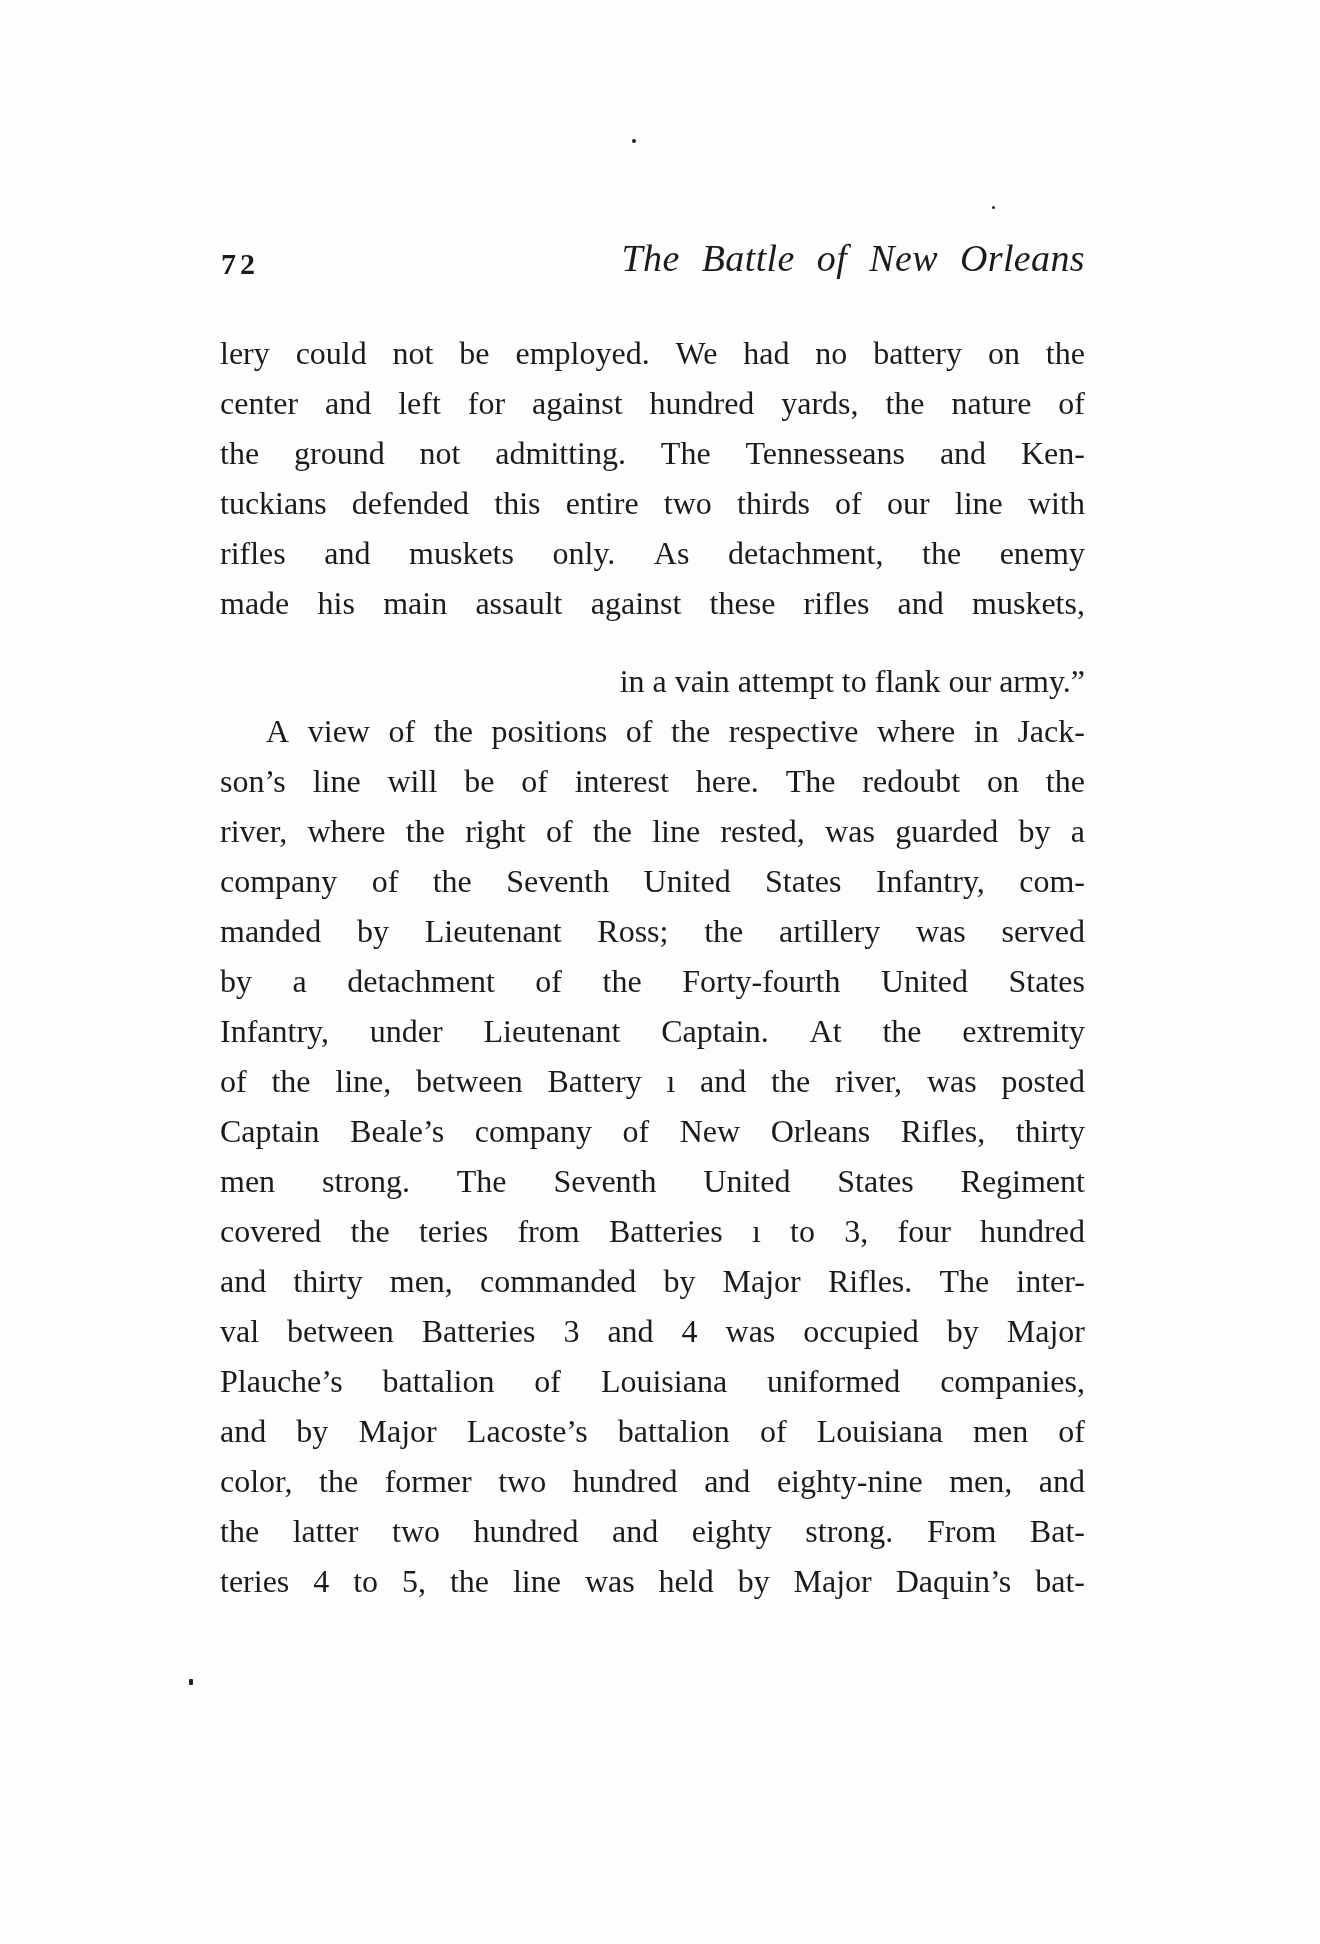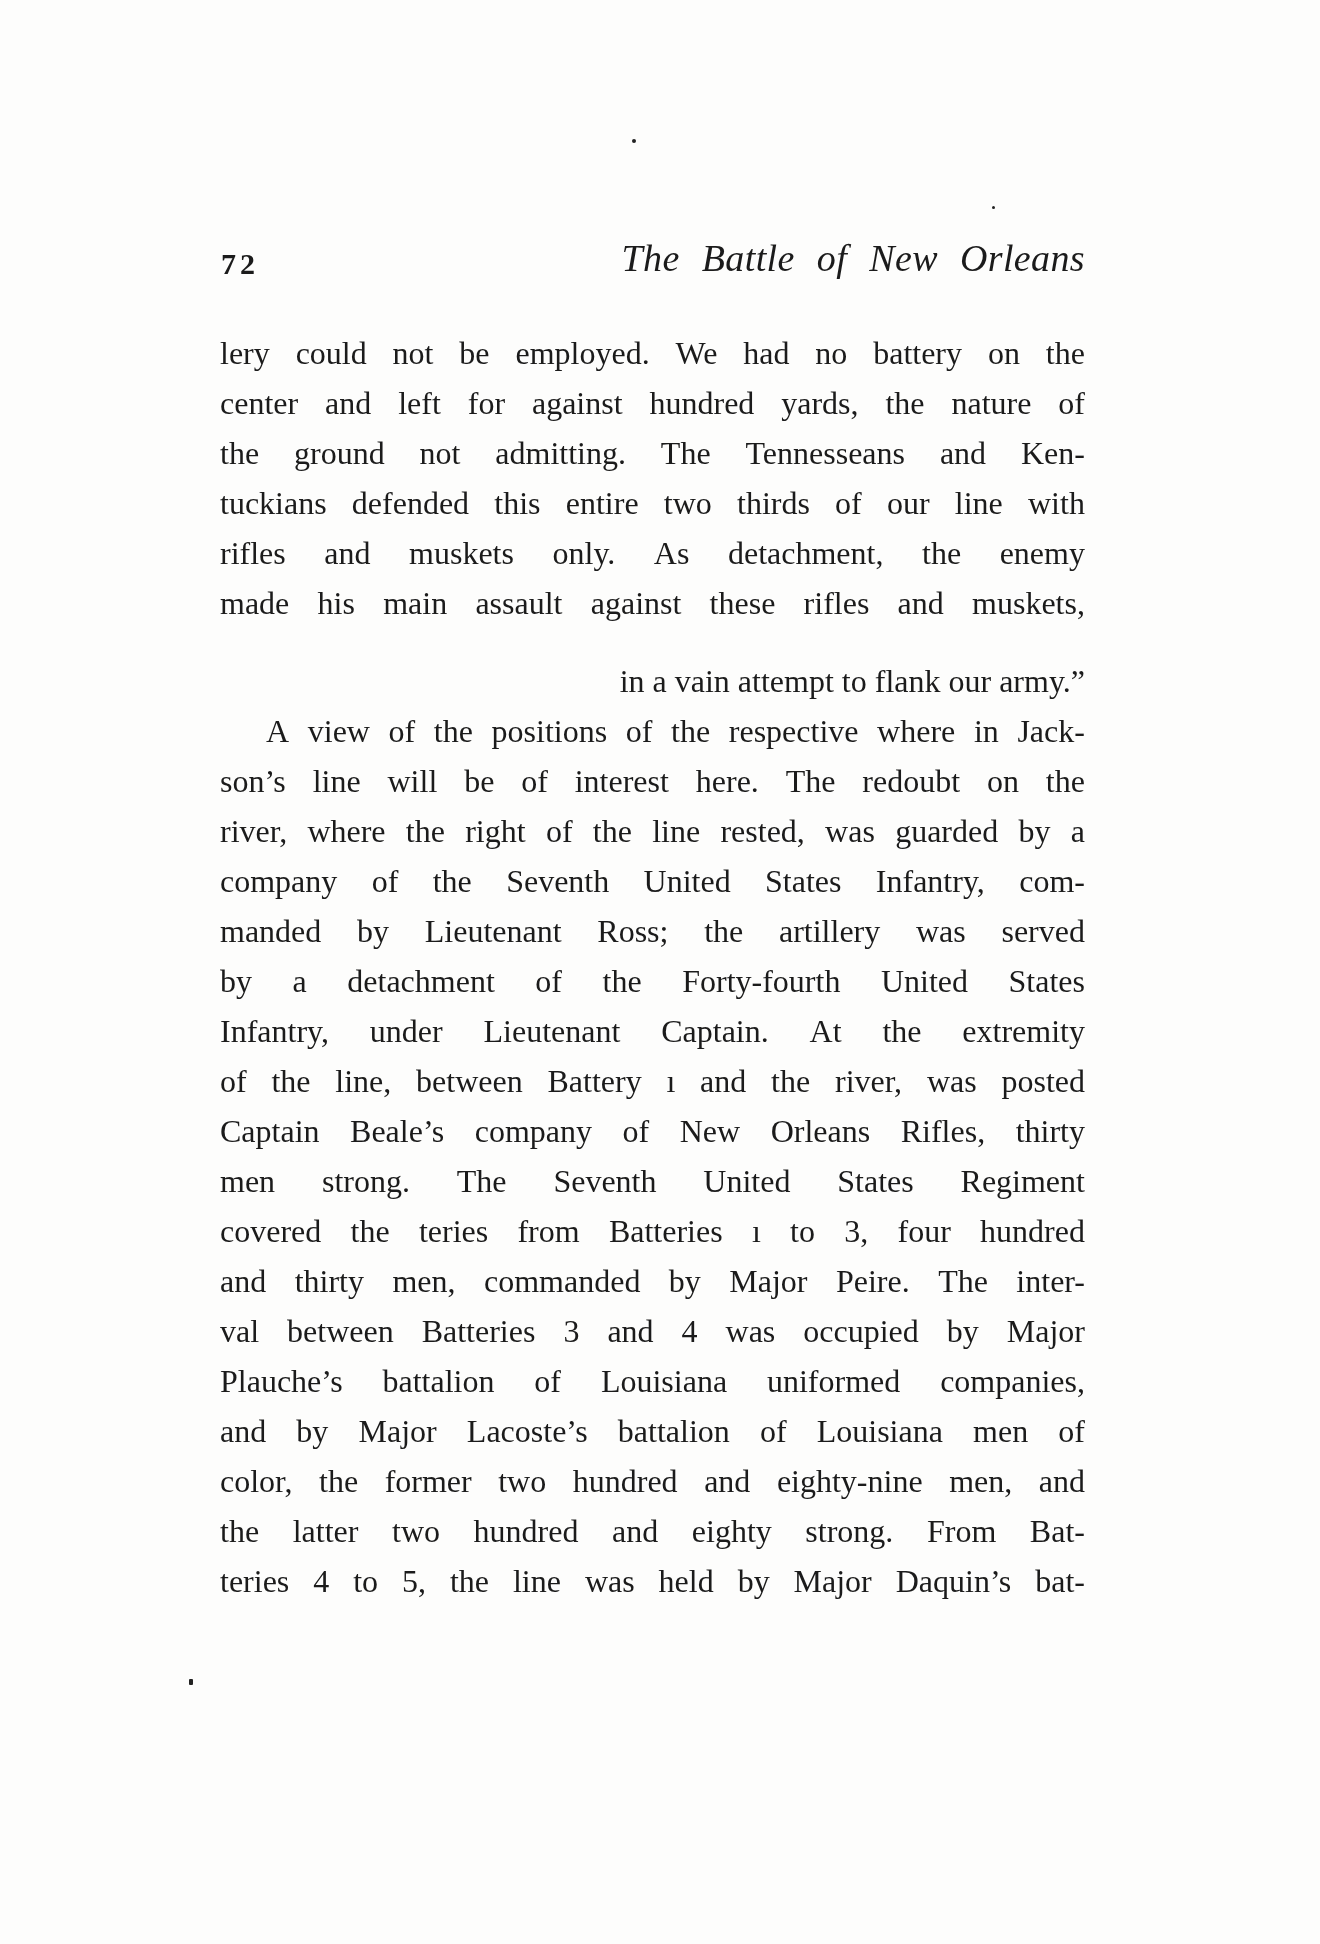--- a/index.html
+++ b/index.html
@@ -272,21 +272,21 @@
         <span>four</span>
         <span>hundred</span>
       </div>
       <div class="line">
         <span>and</span>
         <span>thirty</span>
         <span>men,</span>
         <span>commanded</span>
         <span>by</span>
         <span>Major</span>
-        <span>Peire.</span>
+        <span>Rifles.</span>
         <span>The</span>
         <span>inter-</span>
       </div>
       <div class="line">
         <span>val</span>
         <span>between</span>
         <span>Batteries</span>
         <span>3</span>
         <span>and</span>
         <span>4</span>

